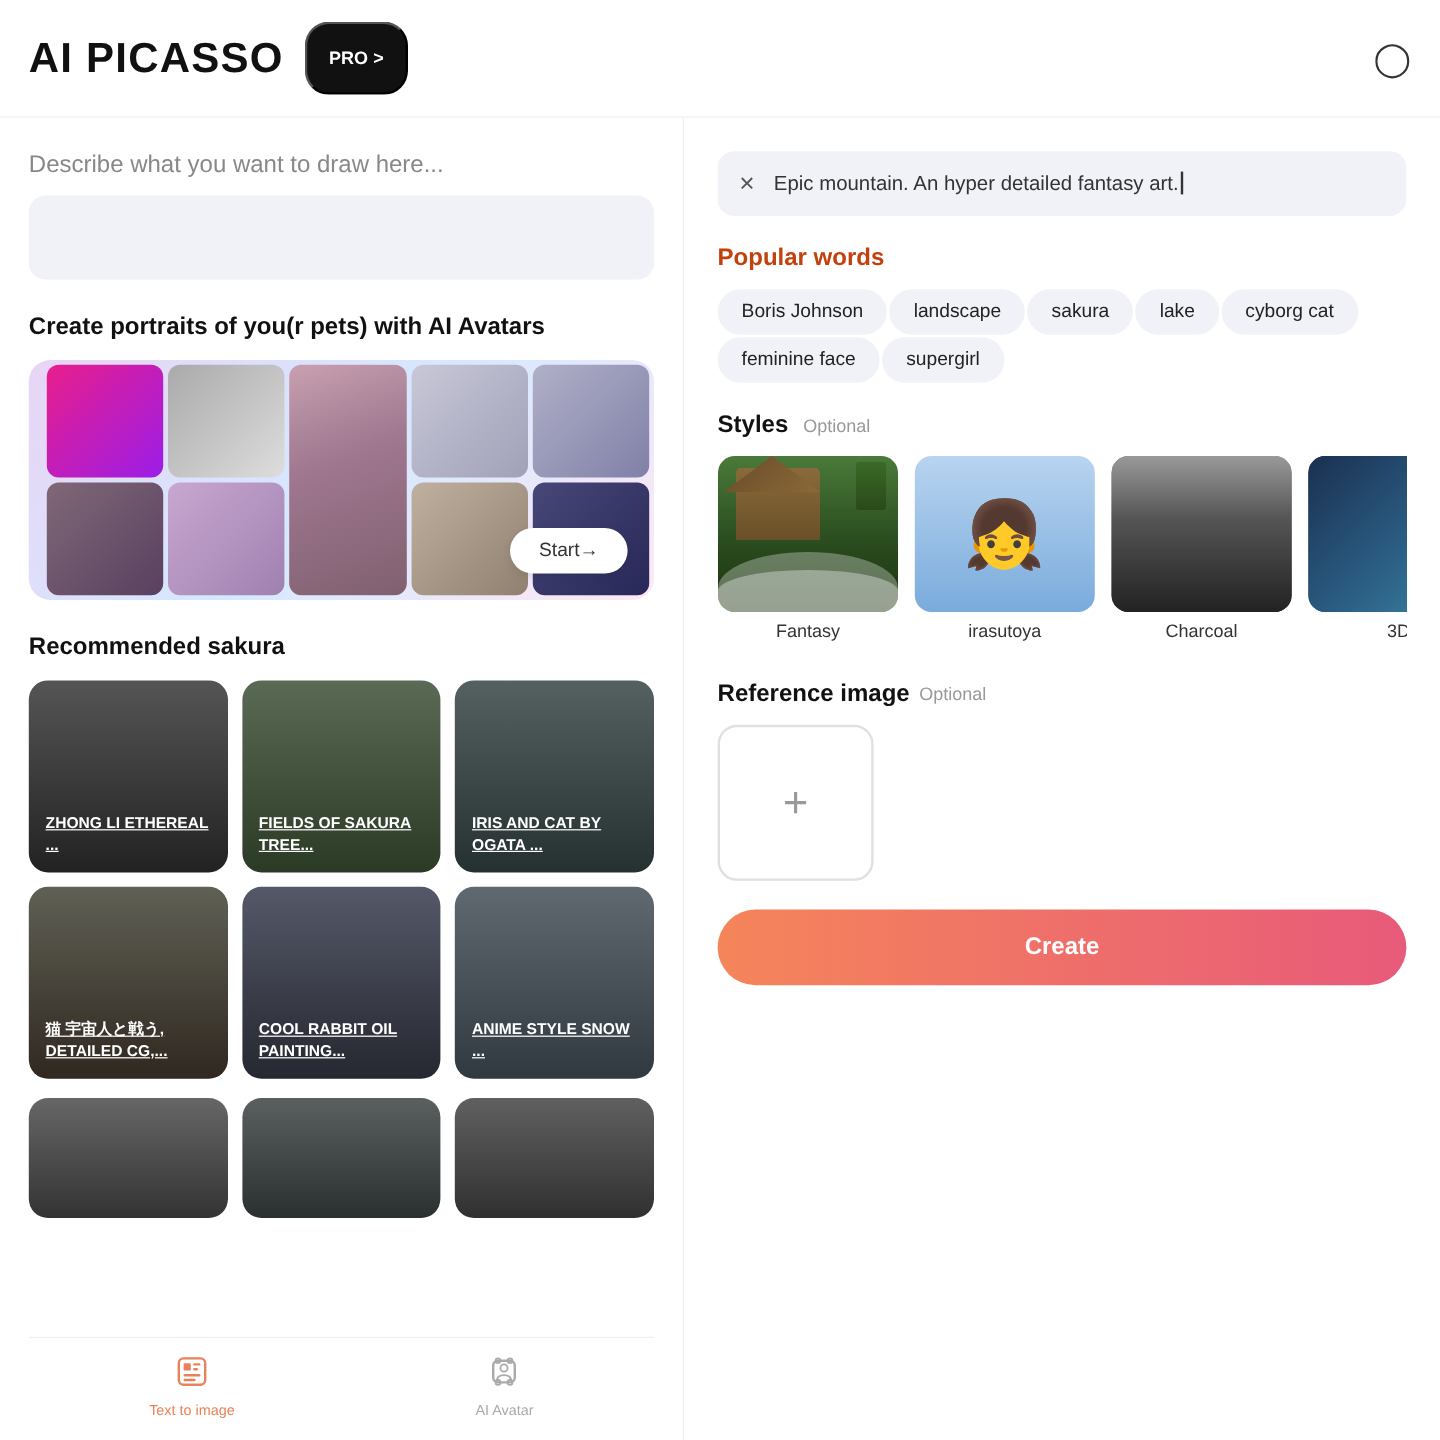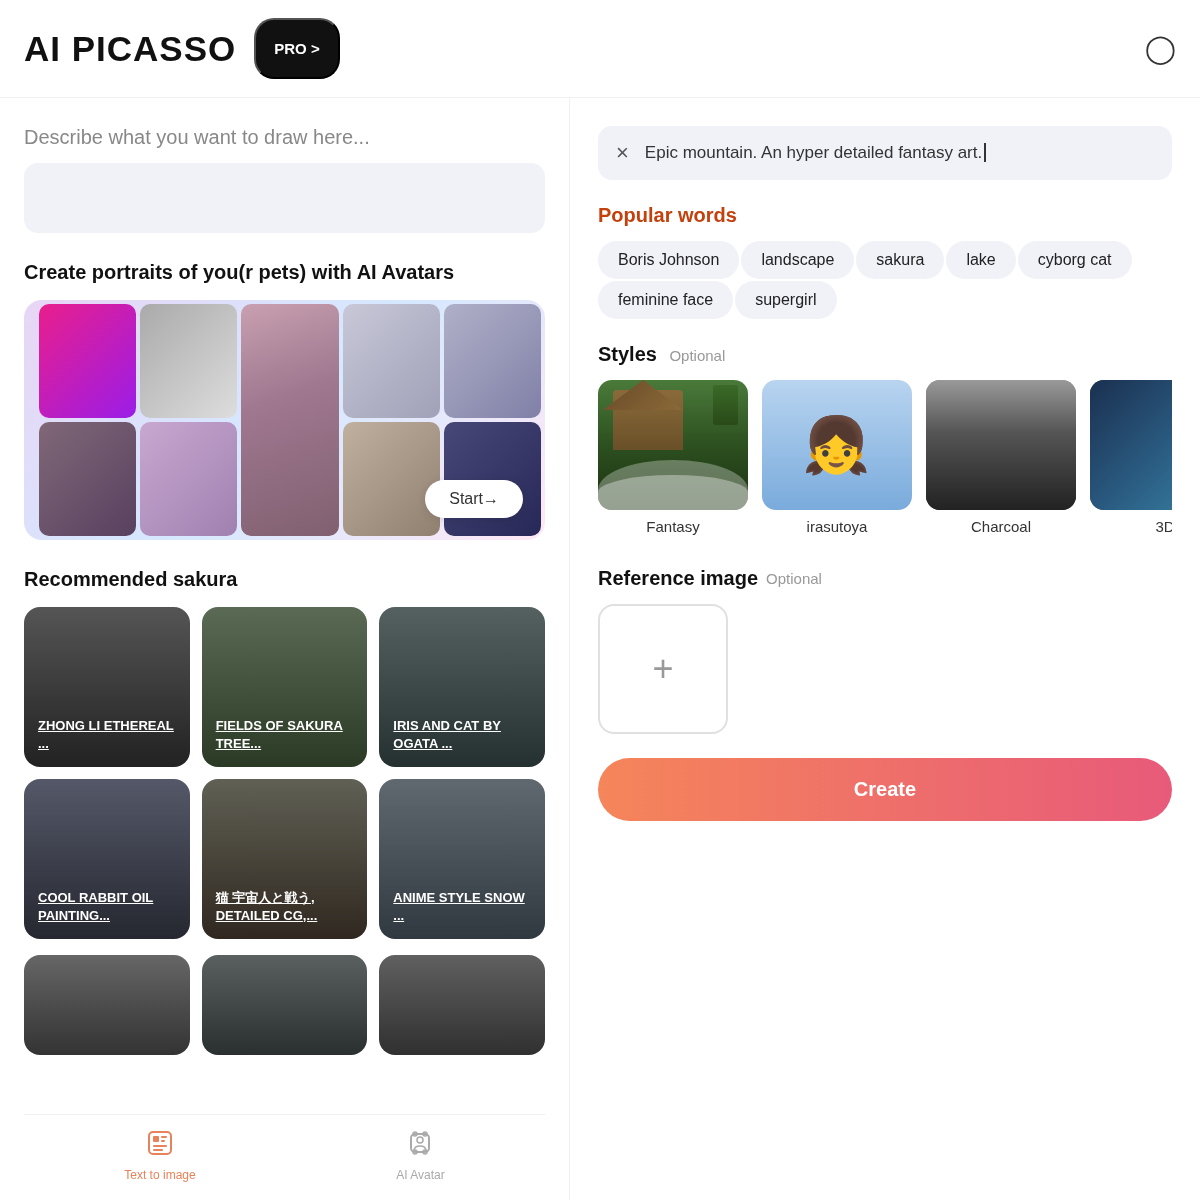--- a/index.html
+++ b/index.html
@@ -91,21 +91,21 @@
       margin-bottom: 16px;
     }
 
     
     .avatar-banner {
       border-radius: 18px;
       overflow: hidden;
       margin-bottom: 28px;
       background: linear-gradient(135deg, #e8d5f5, #d5e8ff, #ffe8f5);
       position: relative;
-      height: 240px;
+      height: 200px;
       display: flex;
       align-items: center;
       justify-content: center;
       padding-left: 11px;
     }
     .avatar-grid {
       display: grid;
       grid-template-columns: repeat(5, 1fr);
       grid-template-rows: repeat(2, 1fr);
       gap: 4px;
@@ -400,25 +400,25 @@
     <div class="prompts-grid">
       <div class="prompt-card">
         <span class="prompt-card-text">ZHONG LI ETHEREAL ...</span>
       </div>
       <div class="prompt-card" style="background:linear-gradient(180deg,#5a6a55 0%,#2a3a25 100%);">
         <span class="prompt-card-text">FIELDS OF SAKURA TREE...</span>
       </div>
       <div class="prompt-card" style="background:linear-gradient(180deg,#556060 0%,#253030 100%);">
         <span class="prompt-card-text">IRIS AND CAT BY OGATA ...</span>
       </div>
+      <div class="prompt-card" style="background:linear-gradient(180deg,#606055 0%,#302820 100%);">
+        <span class="prompt-card-text">猫 宇宙人と戦う, DETAILED CG,...</span>
+      </div>
       <div class="prompt-card" style="background:linear-gradient(180deg,#555868 0%,#252830 100%);">
         <span class="prompt-card-text">COOL RABBIT OIL PAINTING...</span>
-      </div>
-      <div class="prompt-card" style="background:linear-gradient(180deg,#606055 0%,#302820 100%);">
-        <span class="prompt-card-text">猫 宇宙人と戦う, DETAILED CG,...</span>
       </div>
       <div class="prompt-card" style="background:linear-gradient(180deg,#606870 0%,#303840 100%);">
         <span class="prompt-card-text">ANIME STYLE SNOW ...</span>
       </div>
     </div>
 
     <div class="prompts-grid">
       <div class="prompt-card-bottom" style="background:linear-gradient(180deg,#666 0%,#333 100%);border-radius:16px;height:100px;"></div>
       <div class="prompt-card-bottom" style="background:linear-gradient(180deg,#5a6060 0%,#2a3030 100%);border-radius:16px;height:100px;"></div>
       <div class="prompt-card-bottom" style="background:linear-gradient(180deg,#606060 0%,#303030 100%);border-radius:16px;height:100px;"></div>

